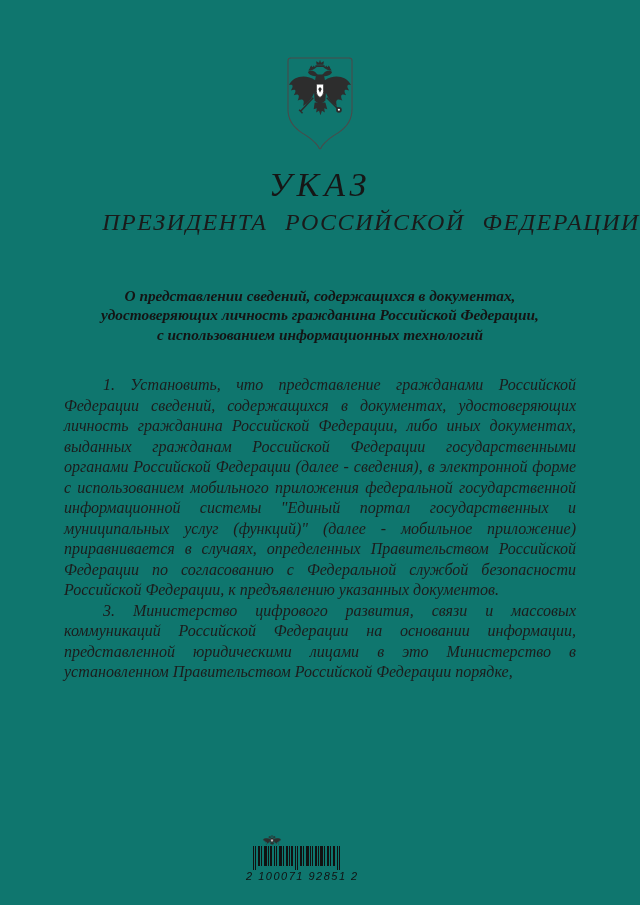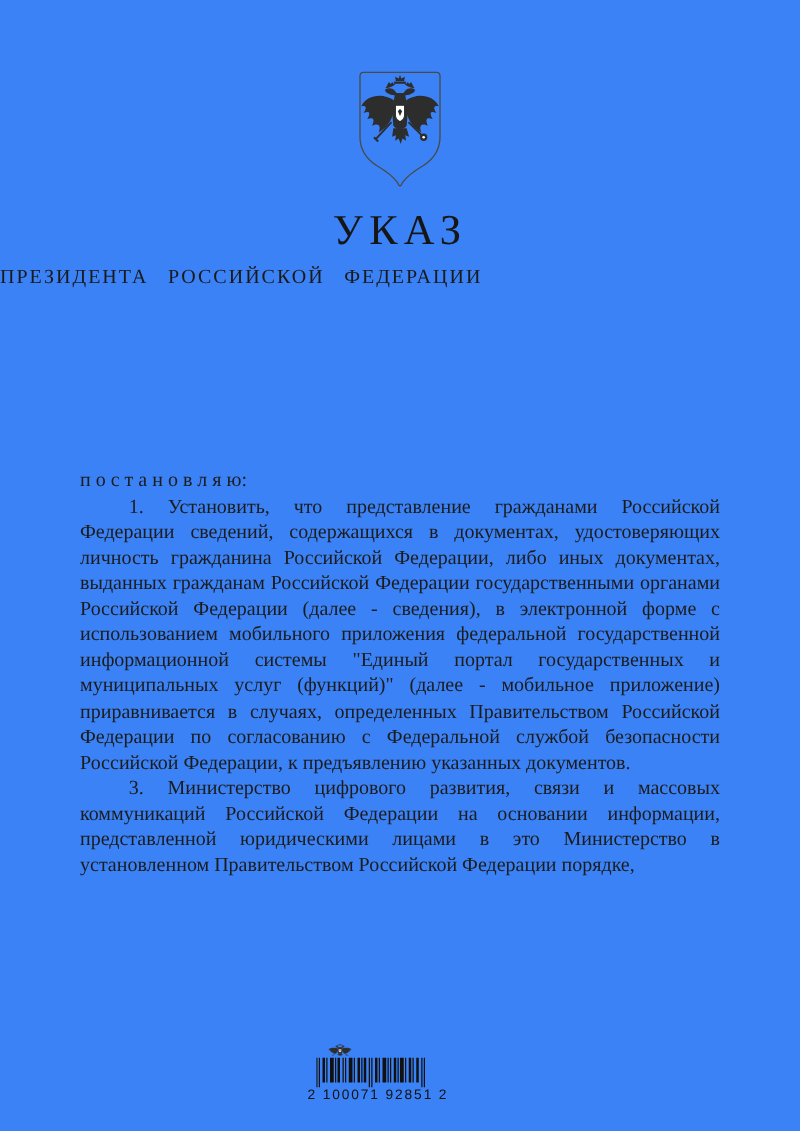--- a/index.html
+++ b/index.html
@@ -4,41 +4,41 @@
 <style>
   html,body{margin:0;padding:0;}
   body{
     width:640px;height:905px;
     background:#ffffff;
     font-family:"Liberation Serif", serif;
     color:#1f1f1f;
     position:relative;
     overflow:hidden;
   }
-  .page{position:absolute;inset:0;background:#3b82f6;}
+  .page{position:absolute;inset:0;background:#0f766e;font-style:italic;}
 
   
   .emblem{
     position:absolute;top:55px;left:50%;transform:translateX(-50%);
     width:81px;height:97px;
   }
   .emblem svg{display:block;width:100%;height:100%;}
 
   
   .doc-type{
     position:absolute;top:167px;left:0;width:100%;
     text-align:center;
     font-size:34px;line-height:36px;
     letter-spacing:5px;
     color:#161616;
   }
   .doc-issuer{
     position:absolute;top:211px;left:0;width:100%;
-    text-align:left;
-    font-size:16px;line-height:22px;
+    text-align:right;
+    font-size:24px;line-height:22px;
     letter-spacing:1.6px;word-spacing:10px;
     color:#1a1a1a;
   }
 
   
   .subject{
     position:absolute;top:286px;left:40px;width:560px;
     text-align:center;font-weight:bold;
     font-size:15.3px;line-height:19.3px;
     color:#141414;
@@ -100,23 +100,27 @@
         <path d="M47 44 L58 55" stroke="#2d2d2d" stroke-width="1.6" fill="none"></path>
         <circle cx="59.5" cy="56.5" r="3"></circle>
         <circle cx="59.5" cy="56.5" r="1.1" fill="#ffffff"></circle>
       </g>
     </svg>
   </div>
 
   <div class="doc-type">УКАЗ</div>
   <div class="doc-issuer">ПРЕЗИДЕНТА РОССИЙСКОЙ ФЕДЕРАЦИИ</div>
 
+  <div class="subject">
+    <span>О представлении сведений, содержащихся в документах,</span>
+    <span>удостоверяющих личность гражданина Российской Федерации,</span>
+    <span>с использованием информационных технологий</span>
+  </div>
 
   <div class="body">
-    <p class="no-indent">п о с т а н о в л я ю:</p>
     <p>1. Установить, что представление гражданами Российской Федерации сведений, содержащихся в документах, удостоверяющих личность гражданина Российской Федерации, либо иных документах, выданных гражданам Российской Федерации государственными органами Российской Федерации (далее - сведения), в электронной форме с использованием мобильного приложения федеральной государственной информационной системы "Единый портал государственных и муниципальных услуг (функций)" (далее - мобильное приложение) приравнивается в случаях, определенных Правительством Российской Федерации по согласованию с Федеральной службой безопасности Российской Федерации, к предъявлению указанных документов.</p>
     <p>3. Министерство цифрового развития, связи и массовых коммуникаций Российской Федерации на основании информации, представленной юридическими лицами в это Министерство в установленном Правительством Российской Федерации порядке,</p>
   </div>
 
   <div class="barcode">
     <svg class="bc-eagle" viewBox="6 4 68 58" preserveAspectRatio="none" xmlns="http://www.w3.org/2000/svg">
       <use href="#dbl-eagle"></use>
     </svg>
     <svg class="bc-bars" width="88" height="24" viewBox="0 0 88 24" xmlns="http://www.w3.org/2000/svg" fill="#111">
       <rect x="0" y="0" width="1" height="24"></rect>

